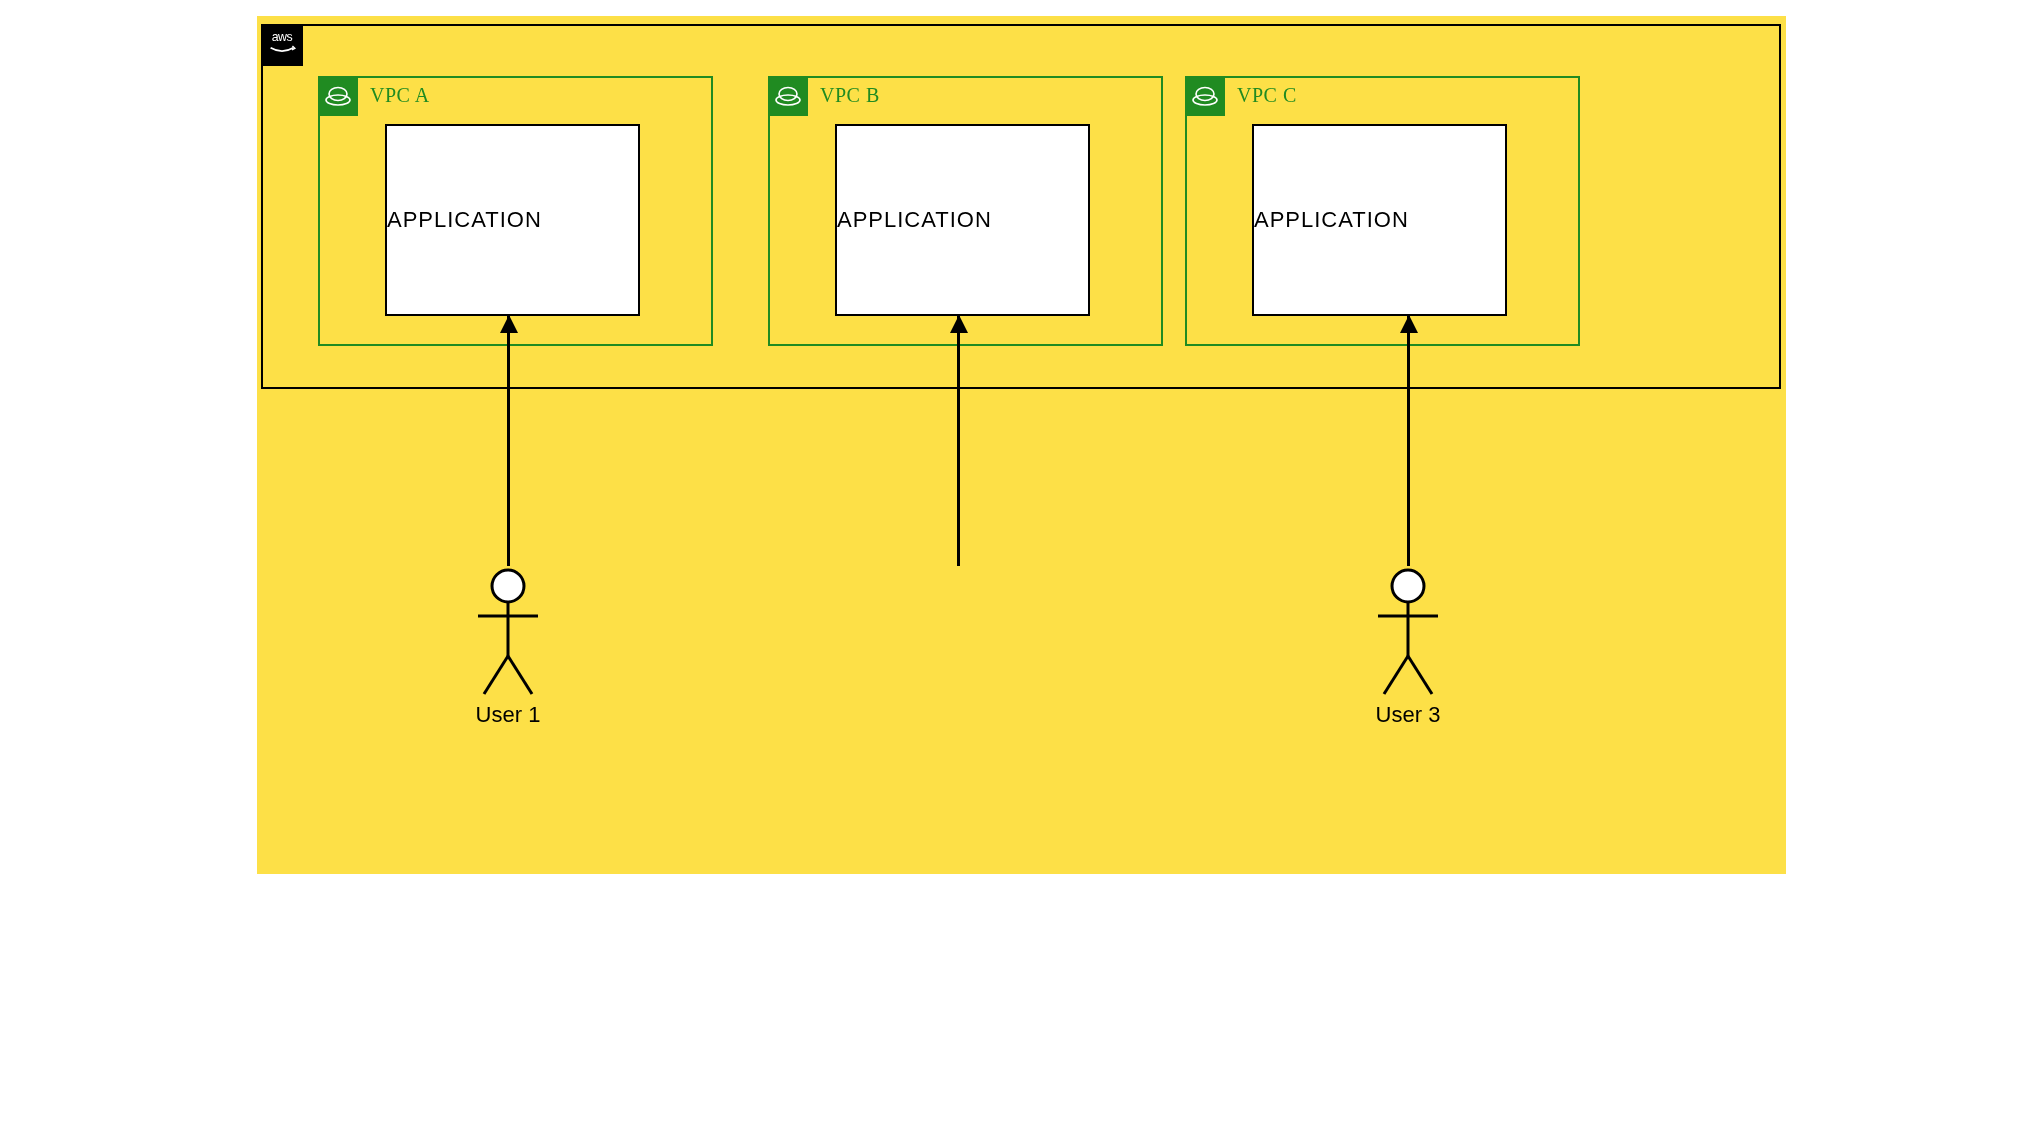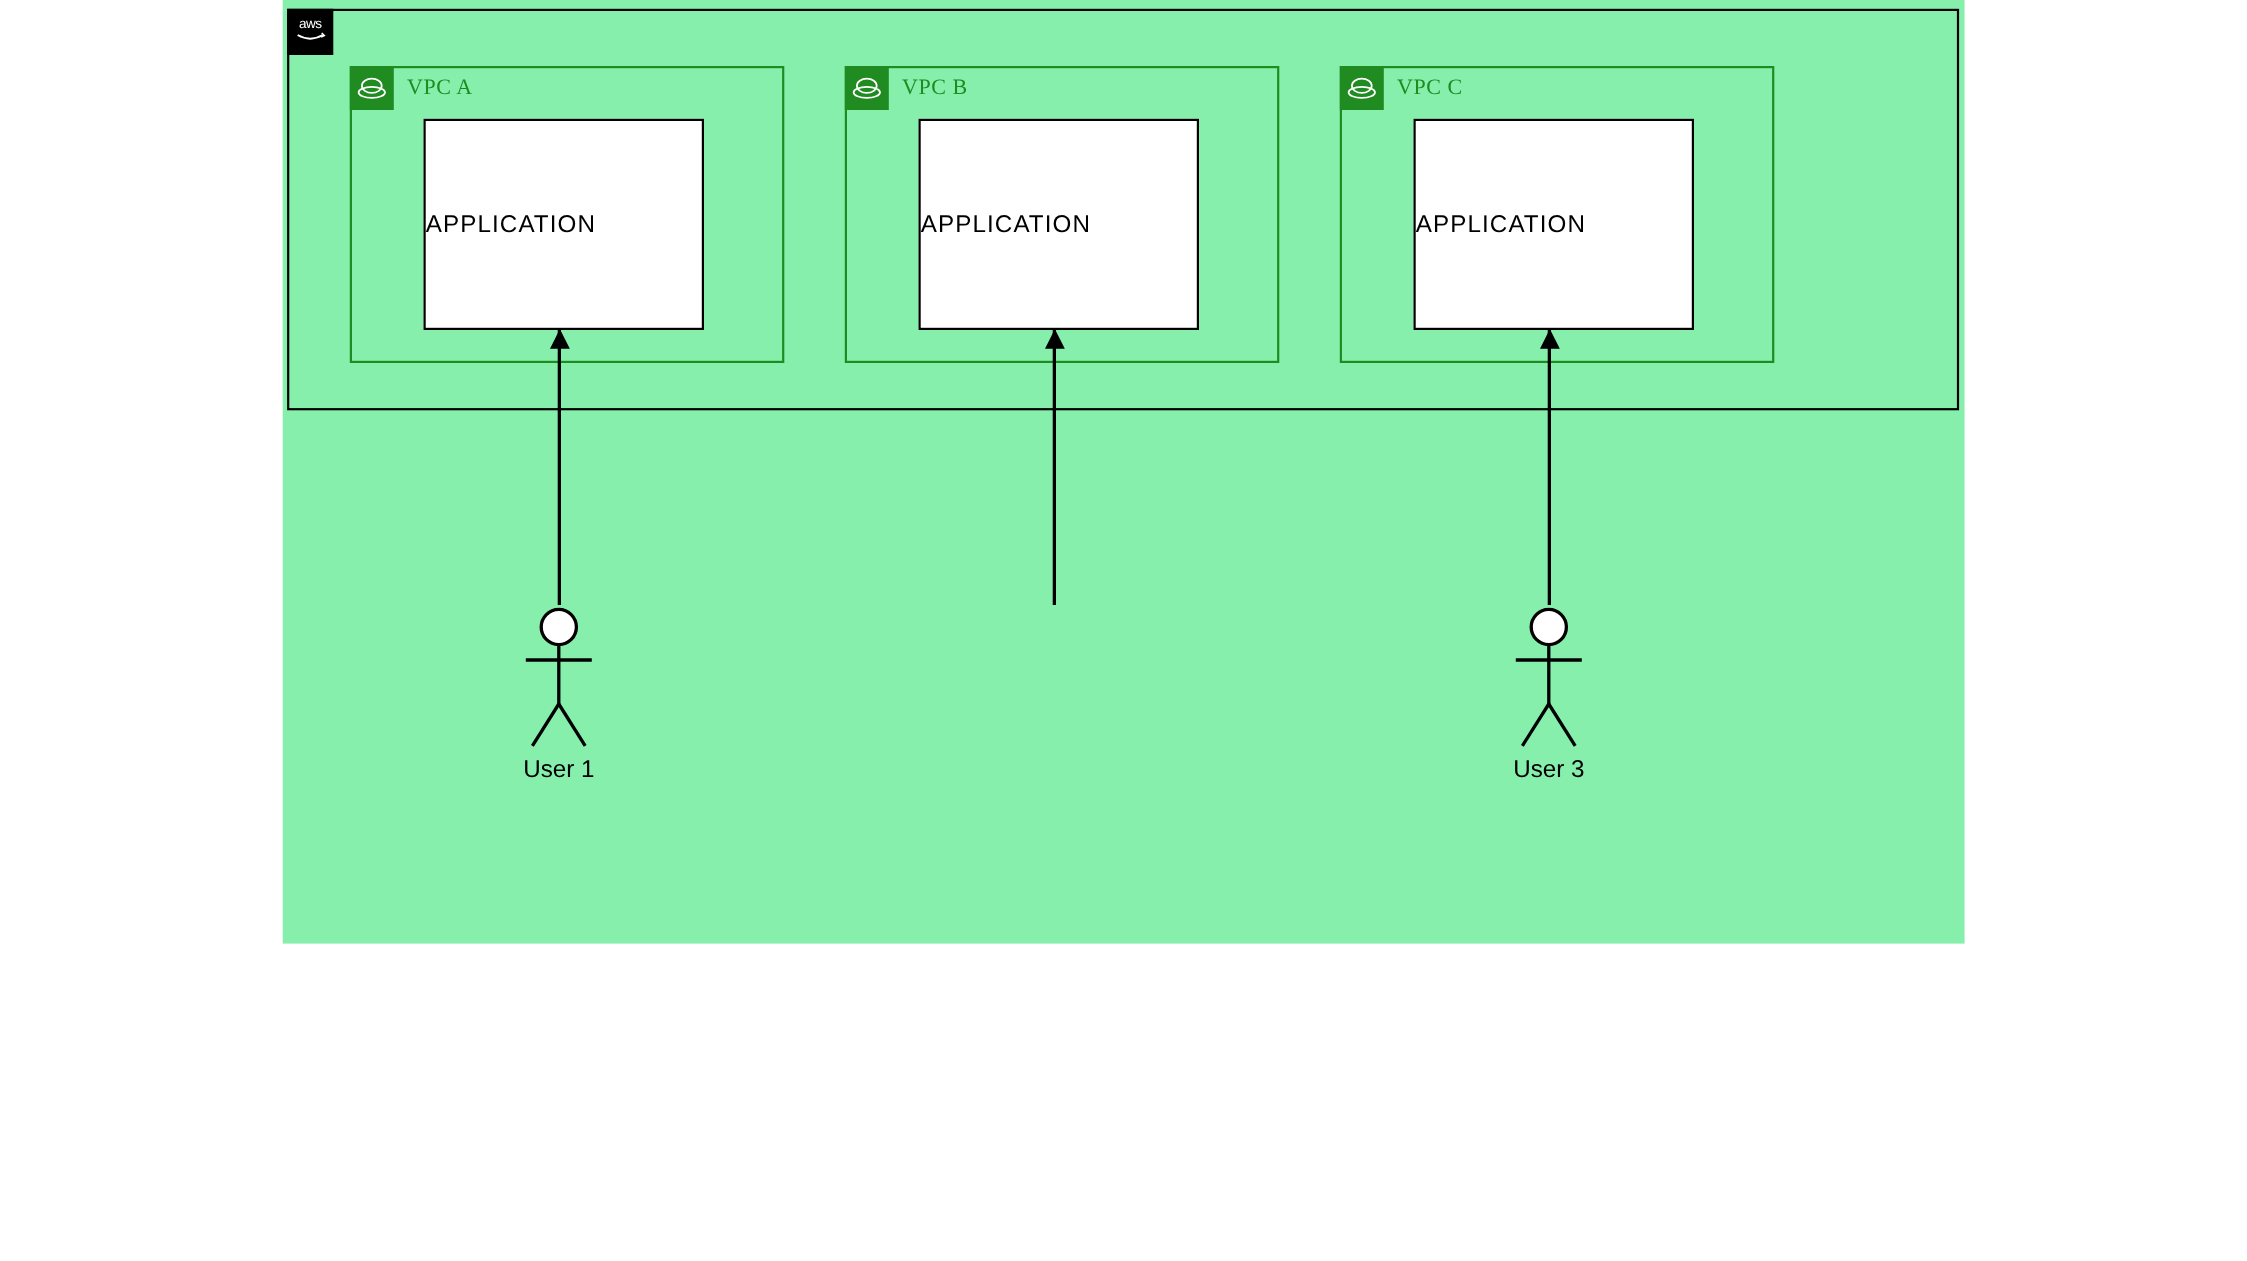--- a/index.html
+++ b/index.html
@@ -5,22 +5,22 @@
   html, body {
     margin: 0;
     padding: 0;
     background: #ffffff;
     font-family: "Helvetica Neue", Arial, sans-serif;
   }
   .canvas {
     position: relative;
     width: 1529px;
     height: 858px;
-    margin: 0 auto;
-    background: #86efac;
+    margin: 16px auto;
+    background: #fde047;
   }
   .aws-cloud {
     position: absolute;
     left: 4px;
     top: 8px;
     width: 1520px;
     height: 365px;
     border: 2.5px solid #000;
     box-sizing: border-box;
   }
@@ -81,21 +81,21 @@
     align-items:center;
     justify-content:flex-start;
     font-size: 22px;
     letter-spacing: 1px;
     font-weight: 400;
     background:#fff;
   }
 
   .vpc-a { left: 55px; }
   .vpc-b { left: 505px; }
-  .vpc-c { left: 955px; }
+  .vpc-c { left: 922px; }
 
   
   .arrow {
     position:absolute;
     width: 3px;
     background:#000;
   }
   .arrow::before {
     content:"";
     position:absolute;

